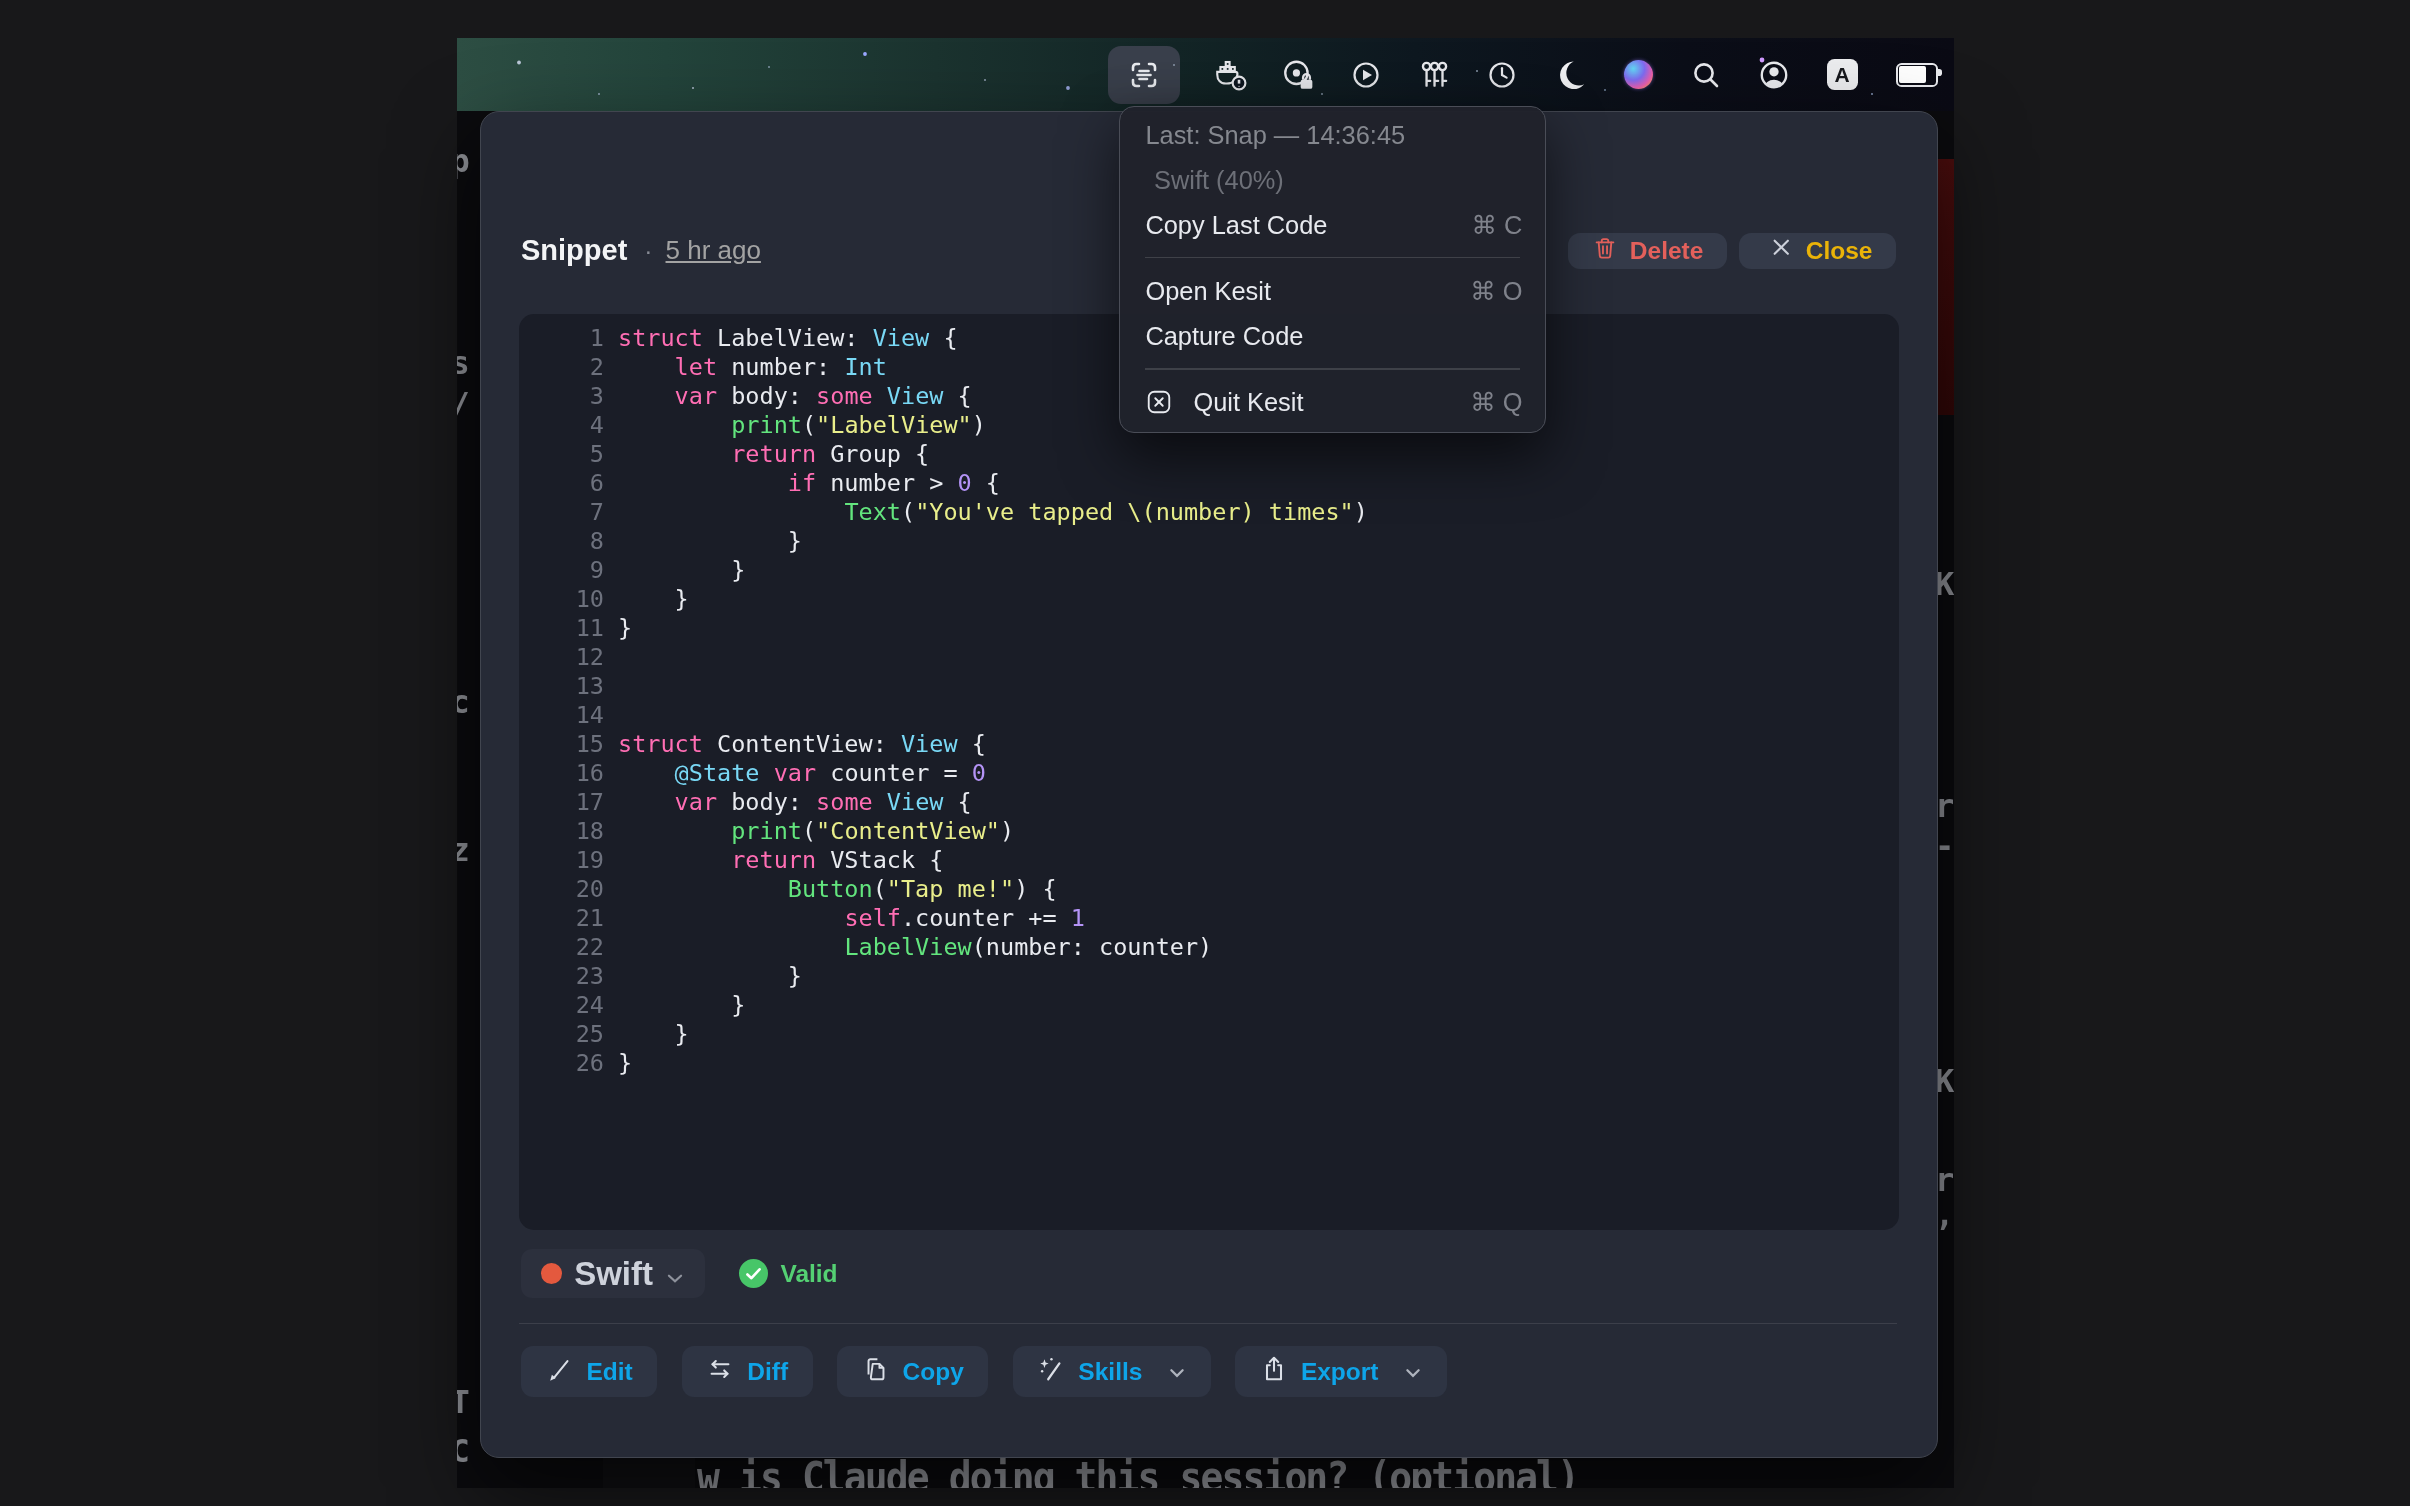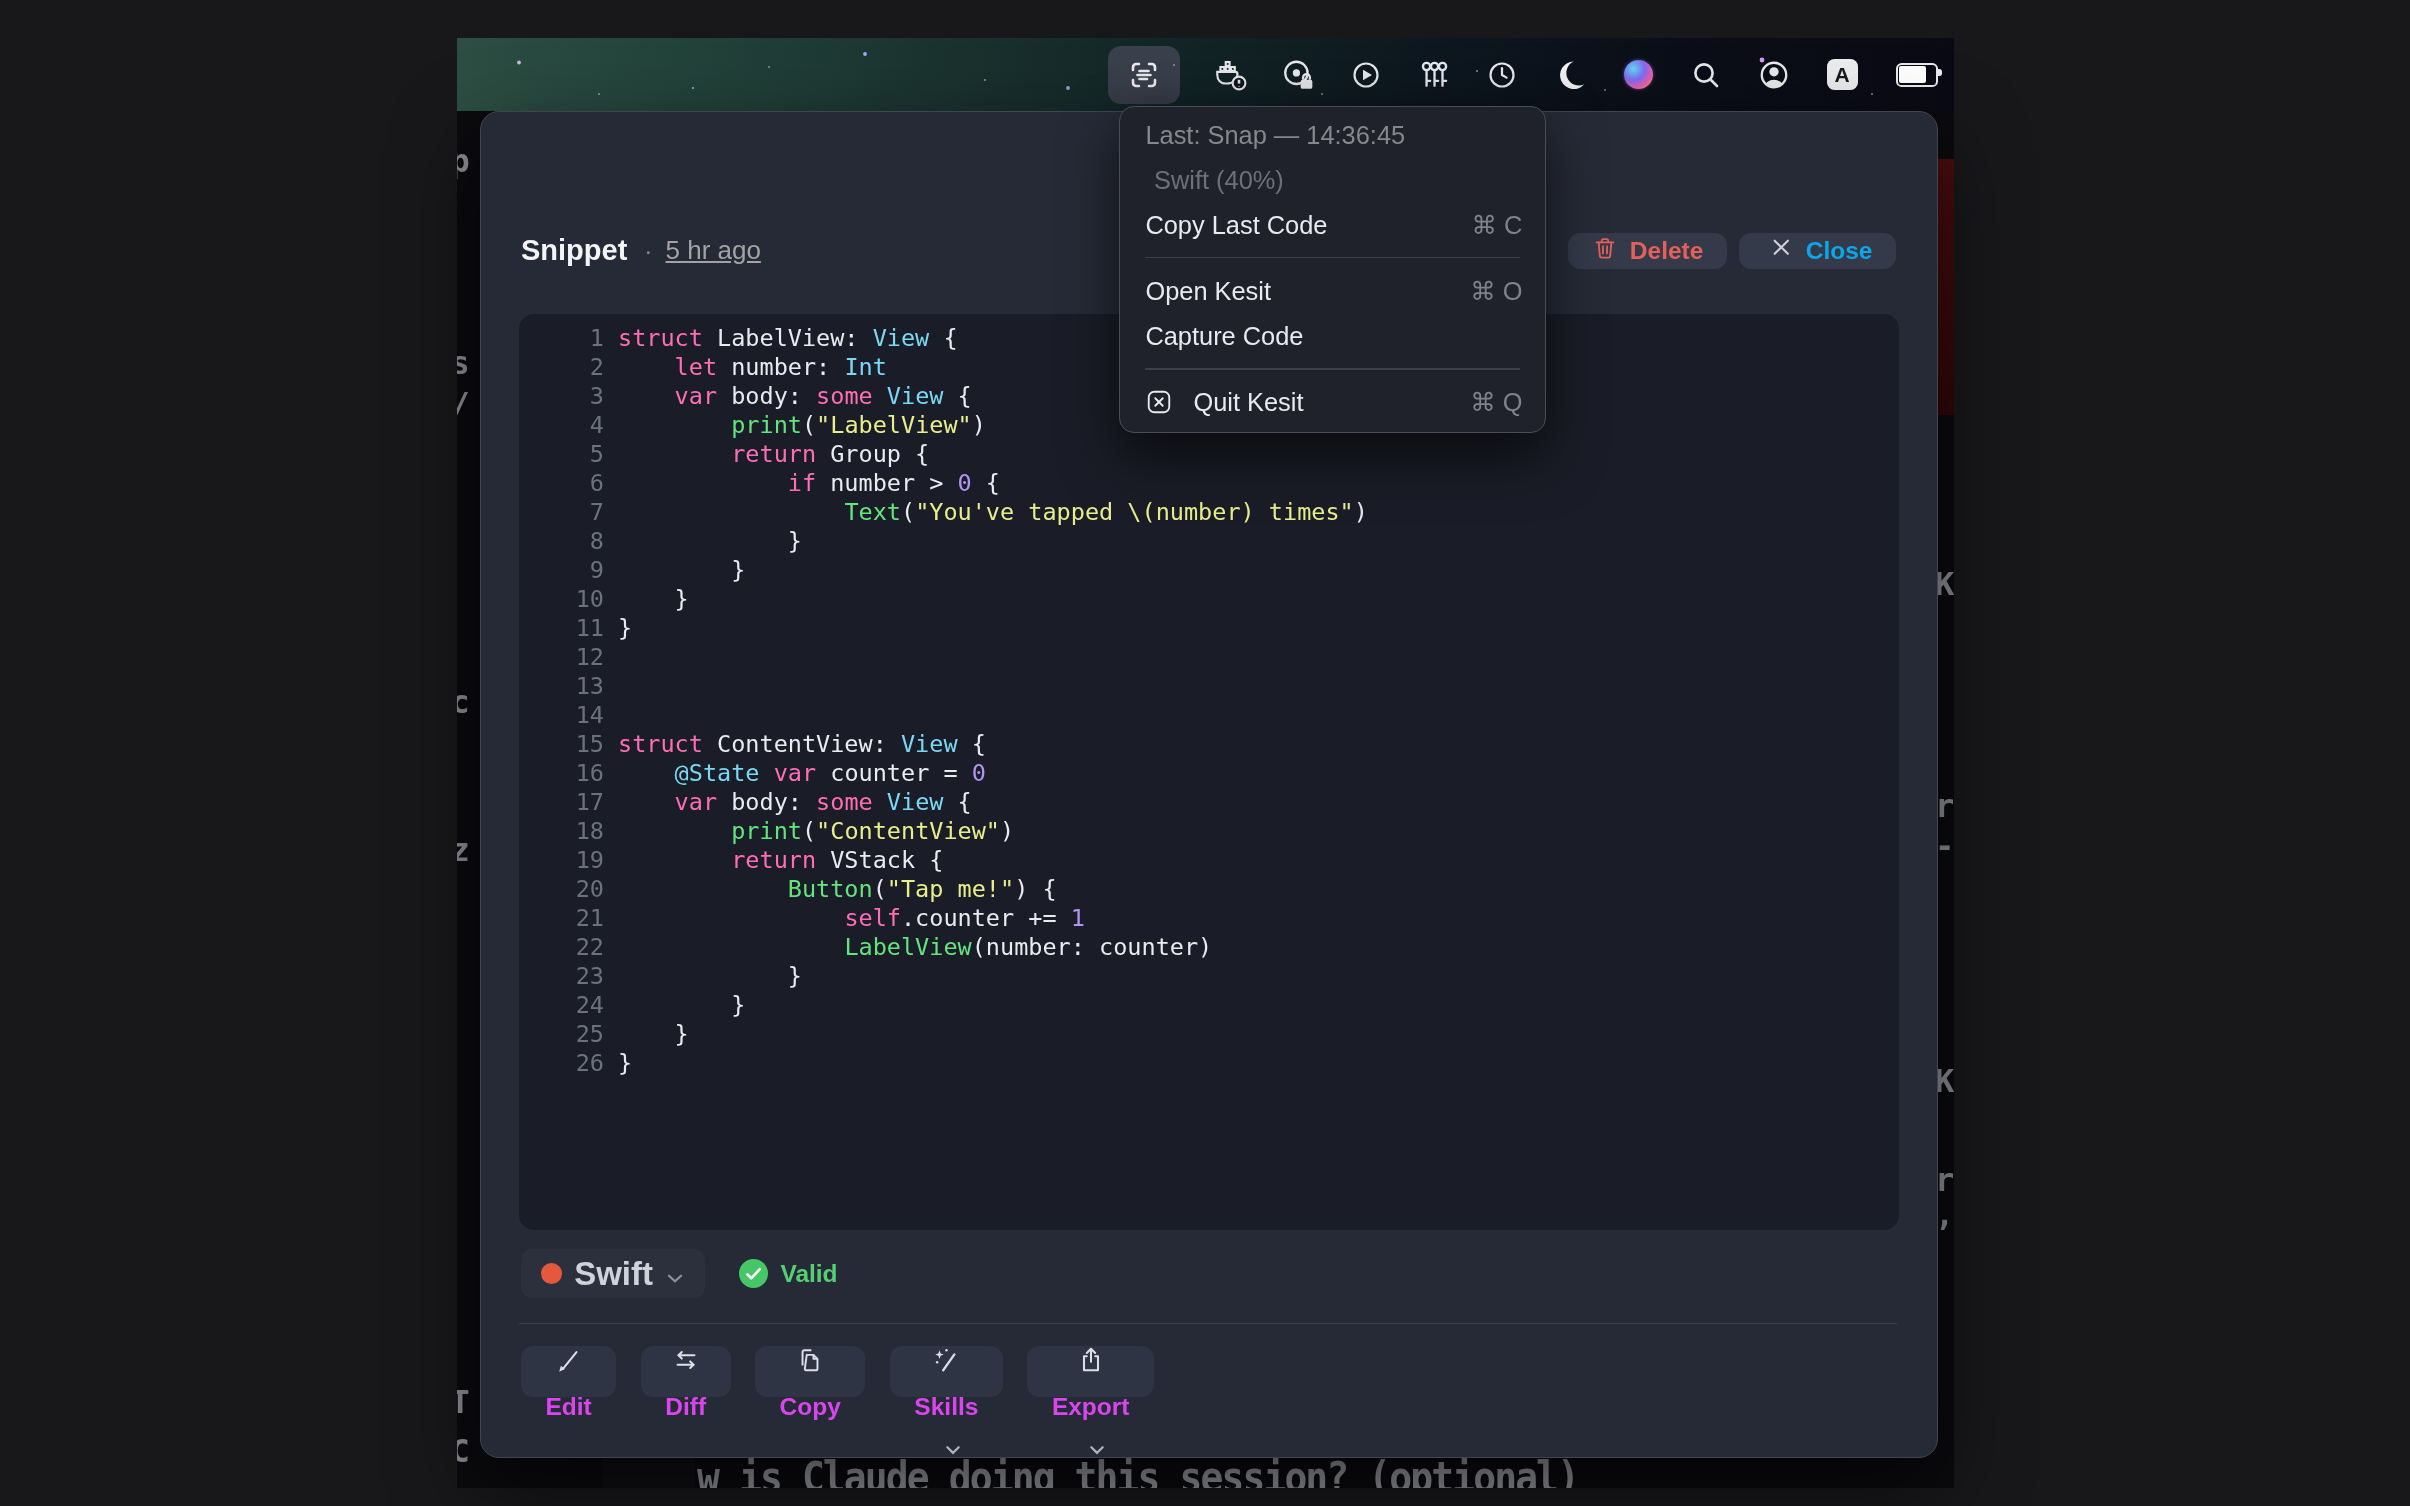--- a/index.html
+++ b/index.html
@@ -53,42 +53,42 @@
   .wtitle{color:#a6aab2;font-weight:700;font-size:25.4px;margin-left:17px;}
 
   .snip-header{position:absolute;left:40px;right:41px;top:111px;height:55px;display:flex;align-items:center;}
   .snip-title{color:#f3f4f6;font-weight:700;font-size:29px;}
   .snip-dot{color:#878b95;font-size:24.5px;margin:0 13px 0 17px;}
   .snip-time{color:#a3a3a3;font-size:26px;text-decoration:underline;}
   .hdr-btns{margin-left:auto;display:flex;gap:12.2px;}
   .hbtn{height:36px;border:none;border-radius:12.2px;background:#343a49;display:flex;align-items:center;
         gap:12.2px;padding:0 23.5px;font-family:inherit;font-size:24.5px;font-weight:600;cursor:default;}
   .hbtn.delete{color:#e3605b;}
-  .hbtn.close{color:#0ea5e9;padding-left:30px;}
+  .hbtn.close{color:#eab308;padding-left:30px;}
 
   .code-panel{position:absolute;left:38px;top:202px;width:1380px;height:916px;background:#1a1d27;
               border-radius:15px;padding-top:10.4px;box-sizing:border-box;overflow:hidden;}
   .code-line{height:29px;line-height:29px;white-space:pre;font-family:"DejaVu Sans Mono",monospace;font-size:23.5px;}
   .ln{display:inline-block;width:68px;padding-left:17px;text-align:right;color:#6d717d;}
   .lc{padding-left:14px;}
   .tok-kw{color:#ff6eb4;} .tok-ty{color:#79d8f5;} .tok-fn{color:#63e57e;}
   .tok-str{color:#e9ee8b;} .tok-num{color:#b493f6;} .tok-pl{color:#e9ebf0;}
 
   .meta-row{position:absolute;left:40px;top:1137px;height:49px;display:flex;align-items:center;}
   .lang-pill{height:49px;border:none;border-radius:11.3px;background:#2c303d;display:flex;align-items:center;
              gap:12.2px;padding:0 20px;font-family:inherit;font-size:33px;font-weight:600;color:#ced2db;cursor:default;}
   .lang-dot{width:21px;height:21px;border-radius:50%;background:#e4593e;}
   .valid{display:flex;align-items:center;gap:12.2px;margin-left:34px;}
   .valid-circle{width:29px;height:29px;border-radius:50%;background:#47c668;display:flex;align-items:center;justify-content:center;}
   .valid-label{color:#54d073;font-size:24.5px;font-weight:700;}
 
   .footer-divider{position:absolute;left:38px;right:40px;top:1211px;height:1.4px;background:rgba(255,255,255,.10);}
   .footer-btns{position:absolute;left:40px;top:1234px;display:flex;gap:24.5px;}
-  .fbtn{height:51px;border:none;border-radius:12.2px;background:#2e3443;color:#d946ef;display:flex;
-        align-items:center;gap:13px;padding:0 24.5px;font-family:inherit;font-size:24.5px;font-weight:600;cursor:default;flex-direction:column;}
+  .fbtn{height:51px;border:none;border-radius:12.2px;background:#2e3443;color:#0ea5e9;display:flex;
+        align-items:center;gap:13px;padding:0 24.5px;font-family:inherit;font-size:24.5px;font-weight:600;cursor:default;}
 
   
   .dropdown{position:absolute;left:1119px;top:106px;width:427px;background:rgba(32,34,43,.97);
             border:1.4px solid #4a4d57;border-radius:15px;z-index:10;box-sizing:border-box;
             padding:5.6px 0 7.5px 0;box-shadow:0 23.5px 56px rgba(0,0,0,.6);}
   .dd-row{height:45px;display:flex;align-items:center;padding:0 22.6px 0 25.4px;font-size:25.4px;}
   .dd-status{color:#85888f;font-weight:400;}
   .dd-status2{color:#6d7078;font-weight:400;padding-left:34px;}
   .dd-label{color:#e8eaef;font-weight:500;}
   .dd-sc{margin-left:auto;color:#7f828b;font-weight:400;}

